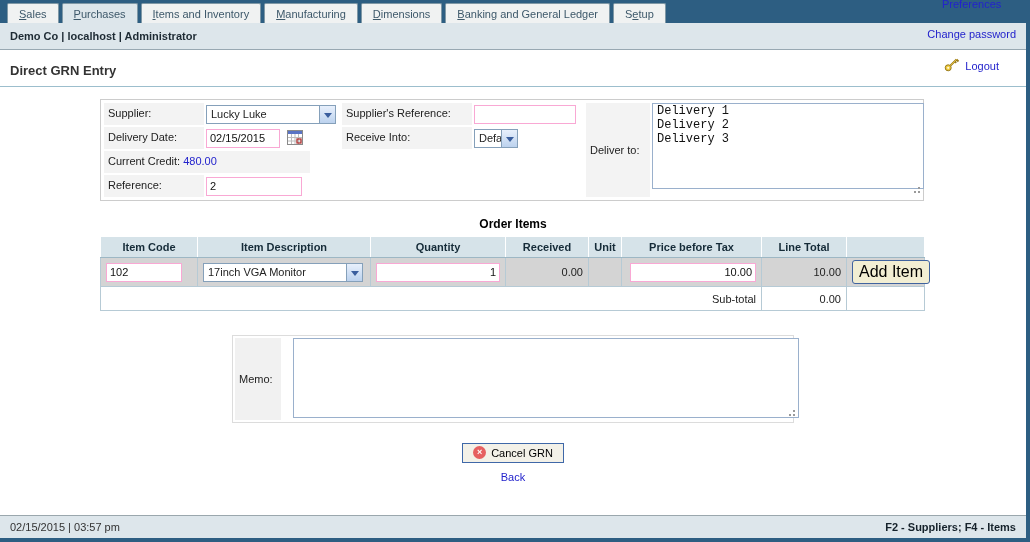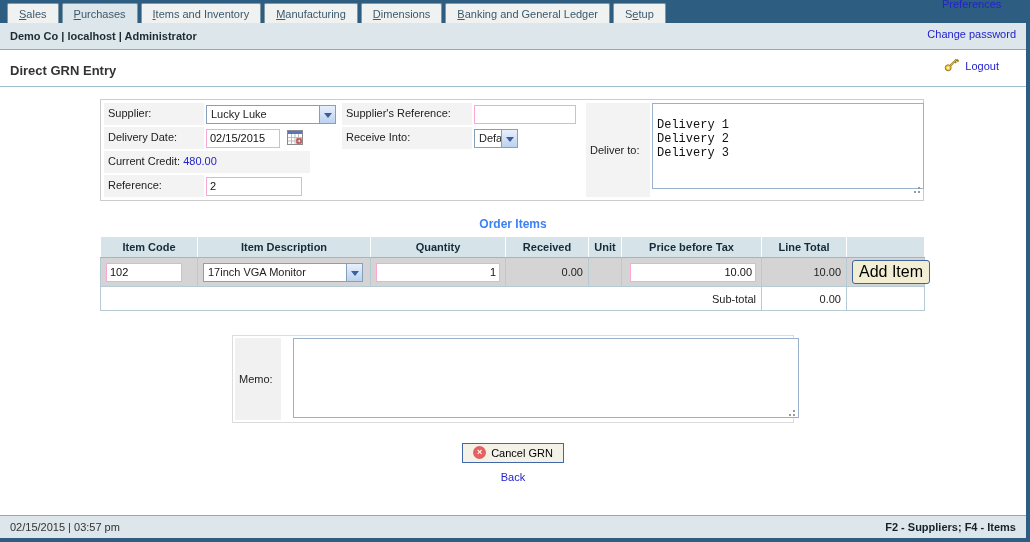--- a/index.html
+++ b/index.html
@@ -82,26 +82,26 @@
     background:#f3f3f3; width:64px; flex:none;
     display:flex; align-items:center; padding:2px 2px 2px 4px;
   }
   .griwrap { position:relative; display:inline-block; }
   .griwrap::after {
     content:""; position:absolute; right:4px; bottom:4px; width:2px; height:2px;
     background:#9a9a9a; box-shadow:-4px 0 0 #9a9a9a, 0 -4px 0 #9a9a9a;
   }
   .delta {
     width:272px; height:86px; resize:none;
-    border:1px solid #9ab0cc; padding:14px 4px;
+    border:1px solid #9ab0cc; padding:0 4px;
     font-family:"Liberation Mono", monospace; font-size:12px; color:#111;
   }
 
   
-  .oititle { text-align:center; font-weight:bold; font-size:12px; color:#3b82f6; margin:16px 8px 5px; }
+  .oititle { text-align:center; font-weight:bold; font-size:12px; color:#000000; margin:16px 8px 5px; }
   table.items {
     border-collapse:collapse; table-layout:fixed;
     margin-left:100px; width:824px; border:1px solid #8cacbb;
   }
   table.items th {
     background:#d6e3e9; font-weight:bold; color:#152b38; font-size:11px;
     padding:4px 2px; border:1px solid #ffffff; border-bottom:1px solid #9db7c4;
   }
   table.items td { border:1px solid #b6cad5; padding:2px 5px; height:24px; background:#fff; }
   tr.itemrow td { background:#d4d4d4; }

